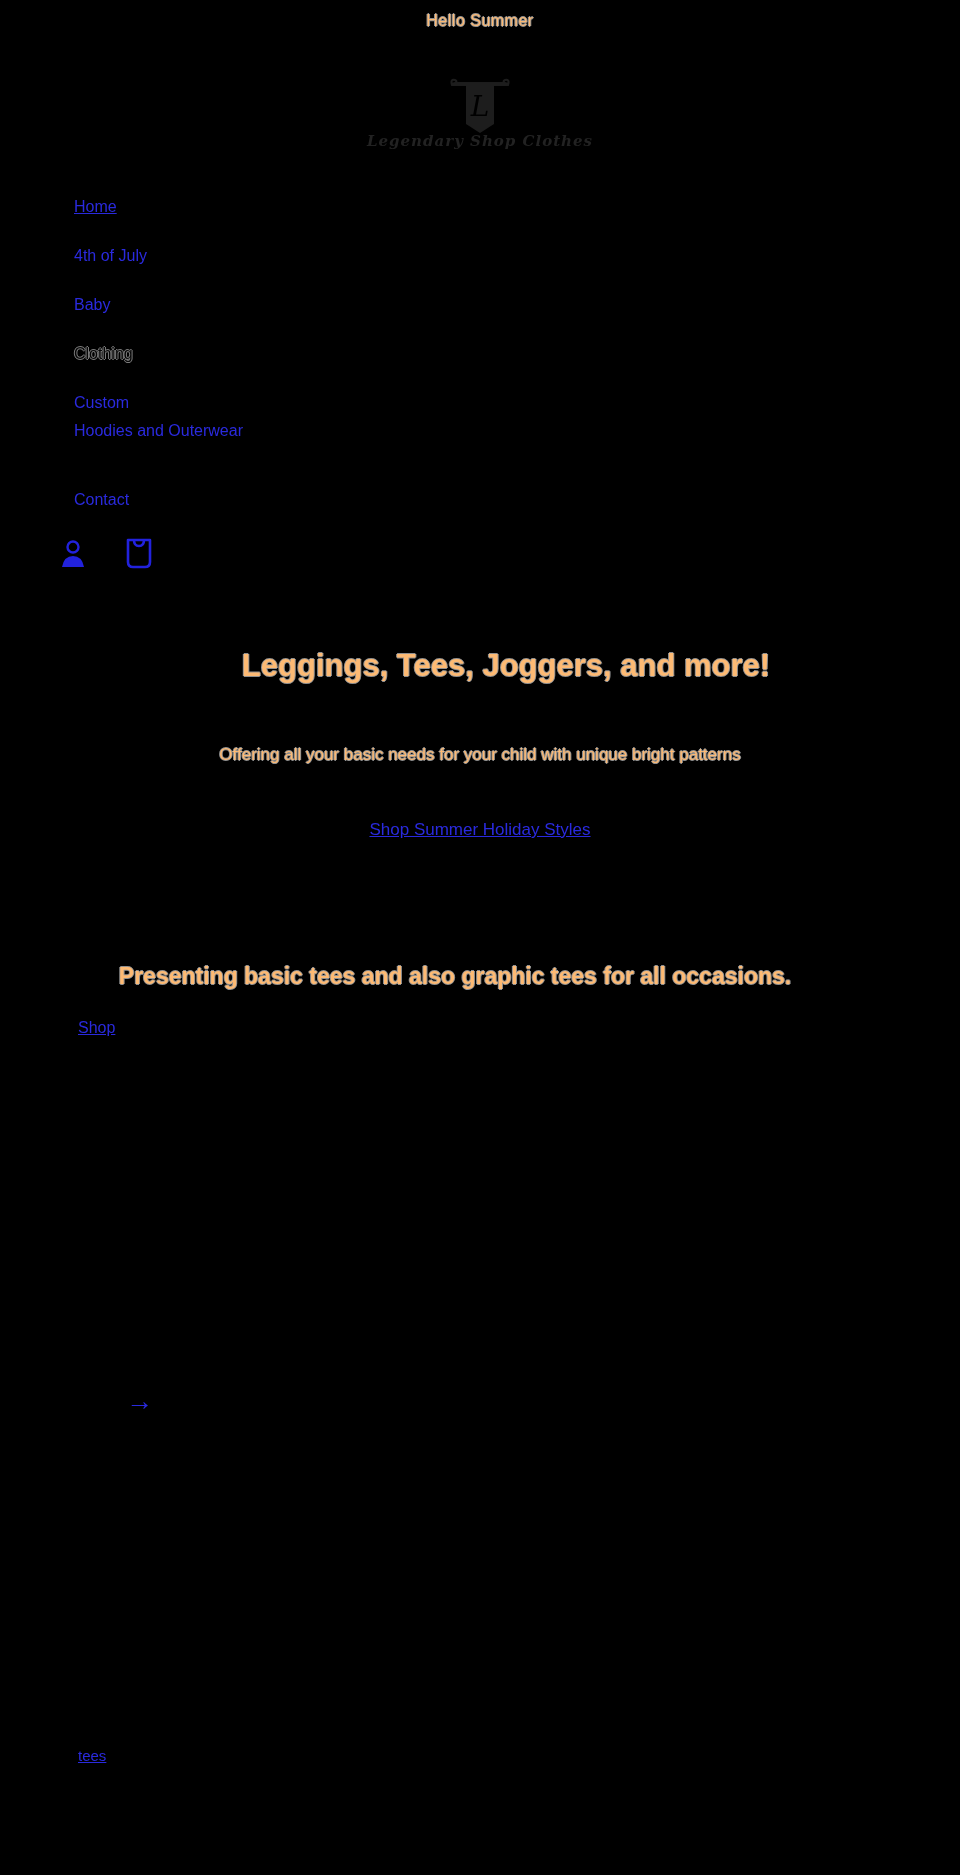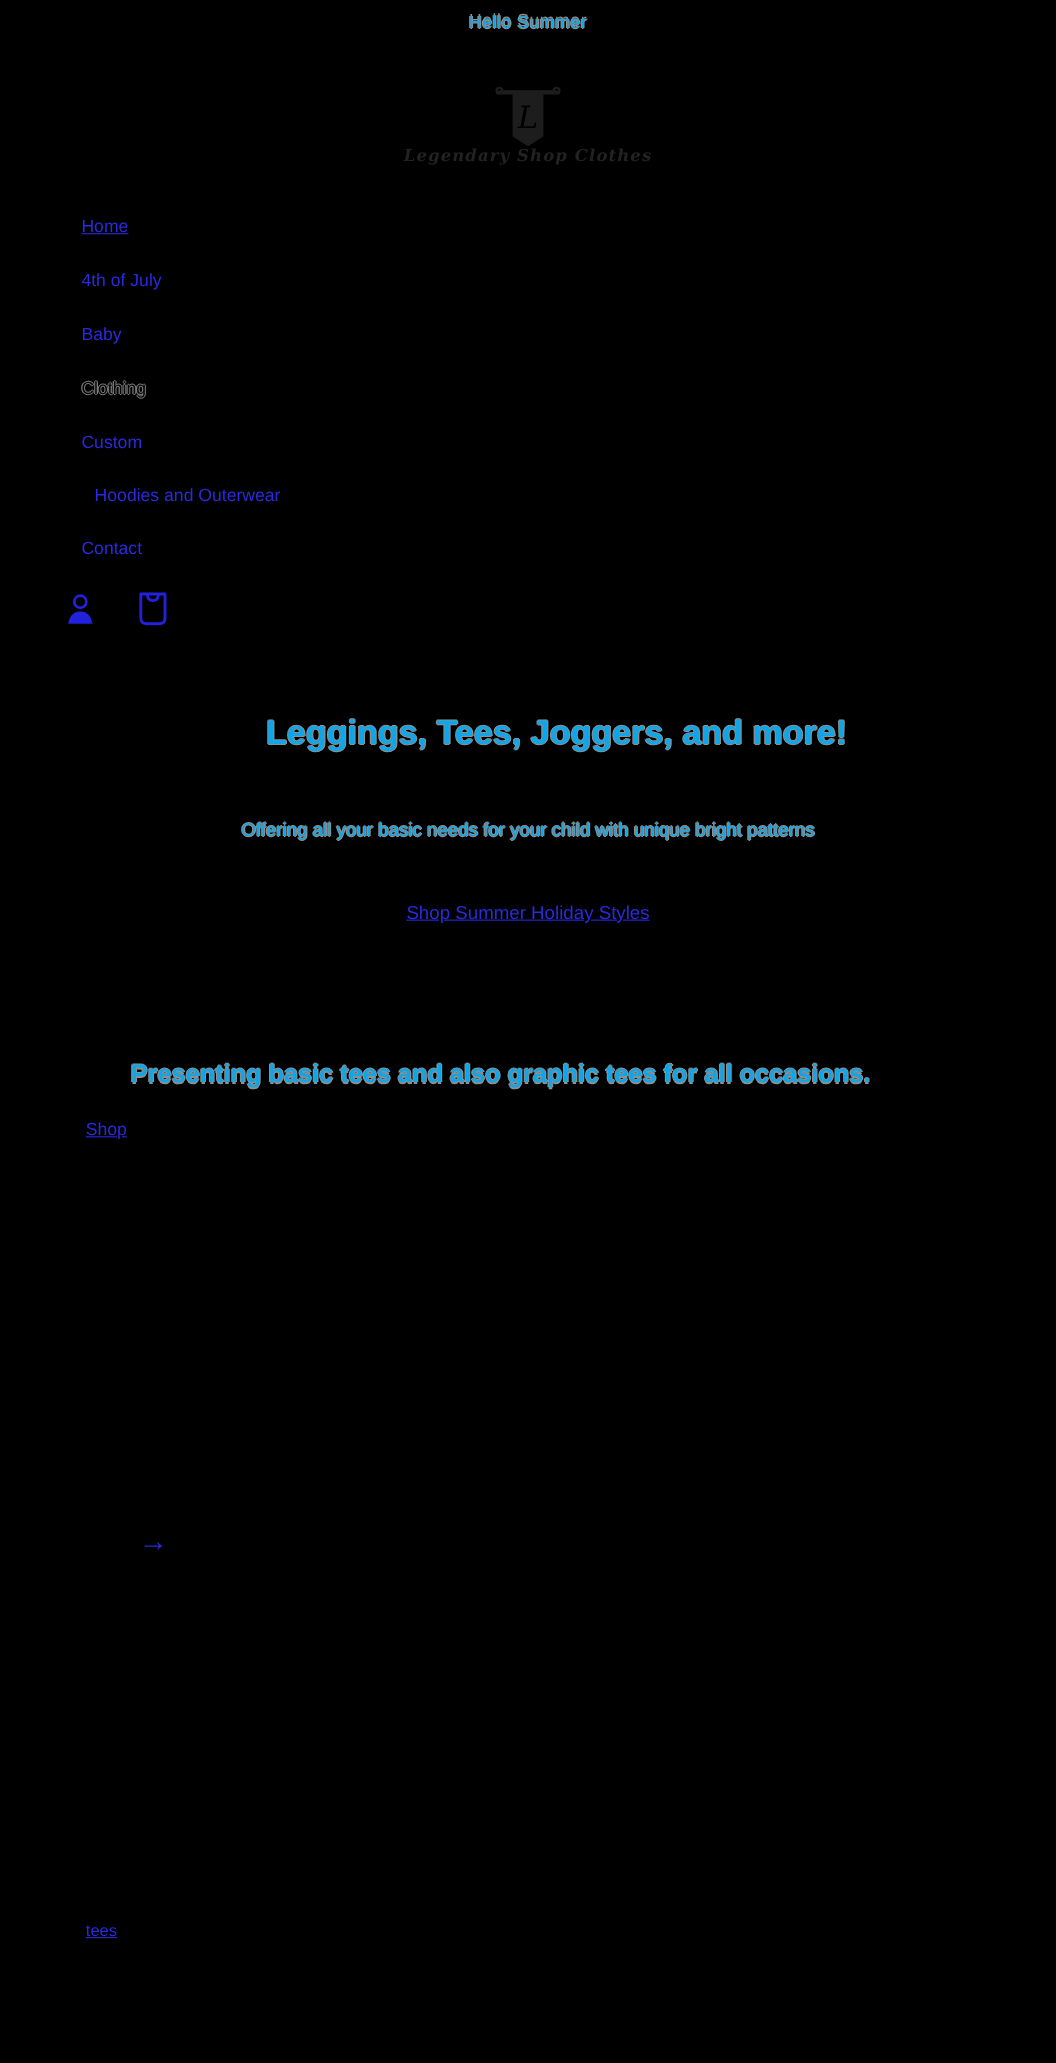--- a/index.html
+++ b/index.html
@@ -7,21 +7,21 @@
     position:relative;
     width:960px;height:1875px;
     background:#000;
     overflow:hidden;
     font-family:"Liberation Sans", sans-serif;
   }
   .abs{position:absolute;}
   .center{left:0;width:960px;text-align:center;}
   
   .outline{
-    color:#0ea5e9;
+    color:#fdba74;
     text-shadow:-1px 0 0 #8f8f8f, 1px 0 0 #8f8f8f, 0 -1px 0 #8f8f8f, 0 1px 0 #8f8f8f;
   }
   .outline-dim{
     color:#060606;
     text-shadow:-1px 0 0 #7a7a7a, 1px 0 0 #7a7a7a, 0 -1px 0 #7a7a7a, 0 1px 0 #7a7a7a;
   }
   a.blue-link{
     color:#2a2ade;
     text-decoration:none;
     cursor:pointer;
@@ -70,21 +70,21 @@
   </div>
 
   <div class="abs center brand-script">Legendary Shop Clothes</div>
 
   <nav>
     <a class="abs nav-item blue-link underlined" style="top:198px;">Home</a>
     <a class="abs nav-item blue-link" style="top:247px;">4th of July</a>
     <a class="abs nav-item blue-link" style="top:296px;">Baby</a>
     <span class="abs nav-item outline-dim" style="top:345px;">Clothing</span>
     <a class="abs nav-item blue-link" style="top:394px;">Custom</a>
-    <a class="abs nav-item blue-link" style="top:442px;margin-left:12px;">Hoodies and Outerwear</a>
+    <a class="abs nav-item blue-link" style="top:422px;">Hoodies and Outerwear</a>
     <a class="abs nav-item blue-link" style="top:491px;">Contact</a>
   </nav>
 
   <div class="abs icon-btn" style="left:59px;top:538px;width:28px;height:32px;">
     <svg width="28" height="32" viewBox="0 0 28 32">
       <circle cx="14" cy="9" r="5.5" fill="none" stroke="#2222dd" stroke-width="2.4"></circle>
       <path d="M3 29 q 2 -11 11 -11 q 9 0 11 11 Z" fill="#2222dd"></path>
     </svg>
   </div>
 

